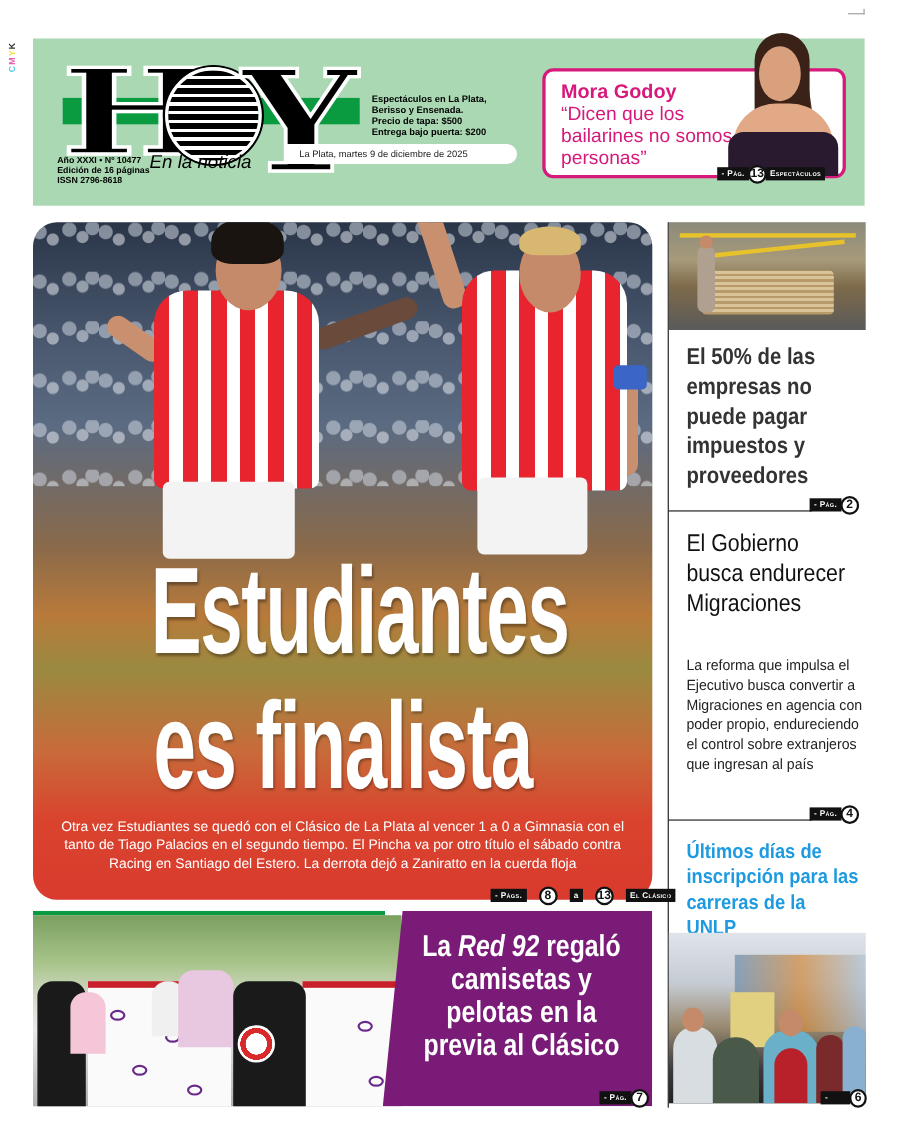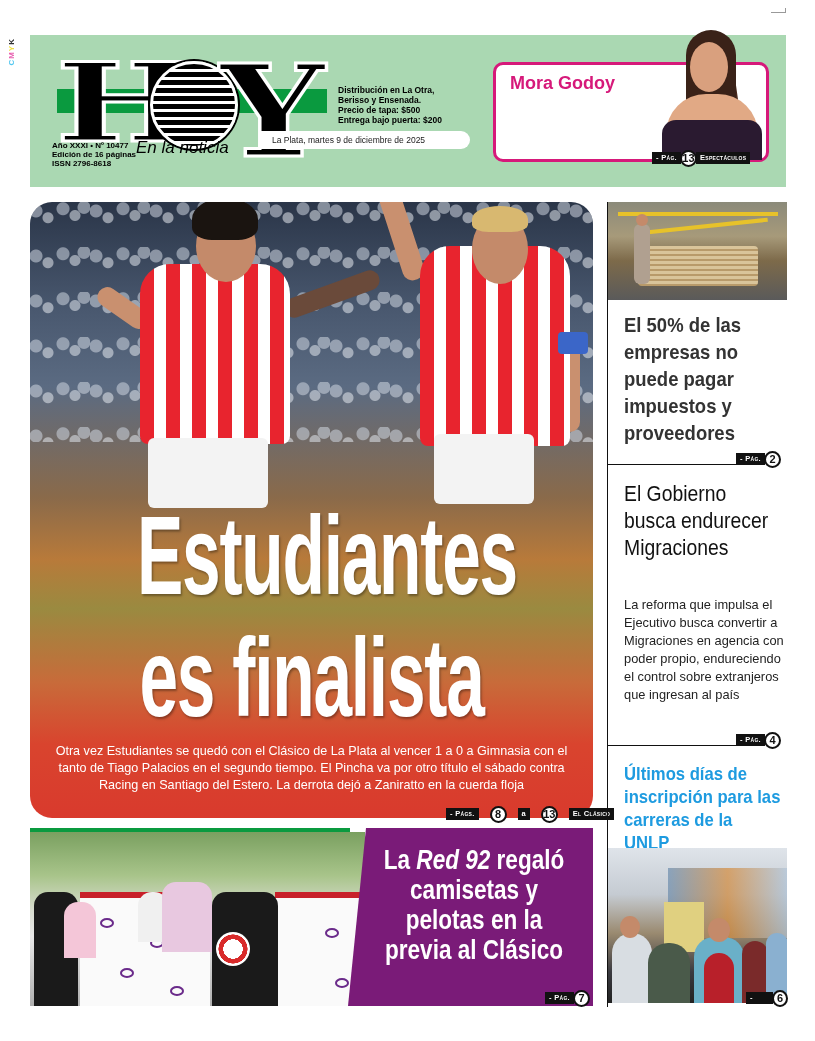--- a/index.html
+++ b/index.html
@@ -124,30 +124,31 @@
     <div class="O"></div>
     <div class="letter Y">Y</div>
   </div>
   <div class="tagline">En la noticia</div>
   <div class="edition">
     <div>Año XXXI • Nº 10477</div>
     <div>Edición de 16 páginas</div>
     <div>ISSN 2796-8618</div>
   </div>
   <div class="dist">
-    <div>Distribución en La Otra,</div>
+    <div>Espectáculos en La Plata,</div>
     <div style="padding-left:-2px">Berisso y Ensenada.</div>
     <div>Precio de tapa: $500</div>
     <div>Entrega bajo puerta: $200</div>
   </div>
   <div class="date-pill">La Plata, martes 9 de diciembre de 2025</div>
 </div>
 
 <div class="promo">
   <div class="promo-name">Mora Godoy</div>
+  <div class="promo-quote">“Dicen que los bailarines no somos personas”</div>
 </div>
 <div class="promo-photo">
   <div class="ponytail"></div>
   <div class="hair"></div>
   <div class="shoulders"></div>
   <div class="face"></div>
   <div class="dress"></div>
 </div>
 <div class="pgtag" style="left:652px; top:151px;">
   <span class="blk">- Pág.</span>

